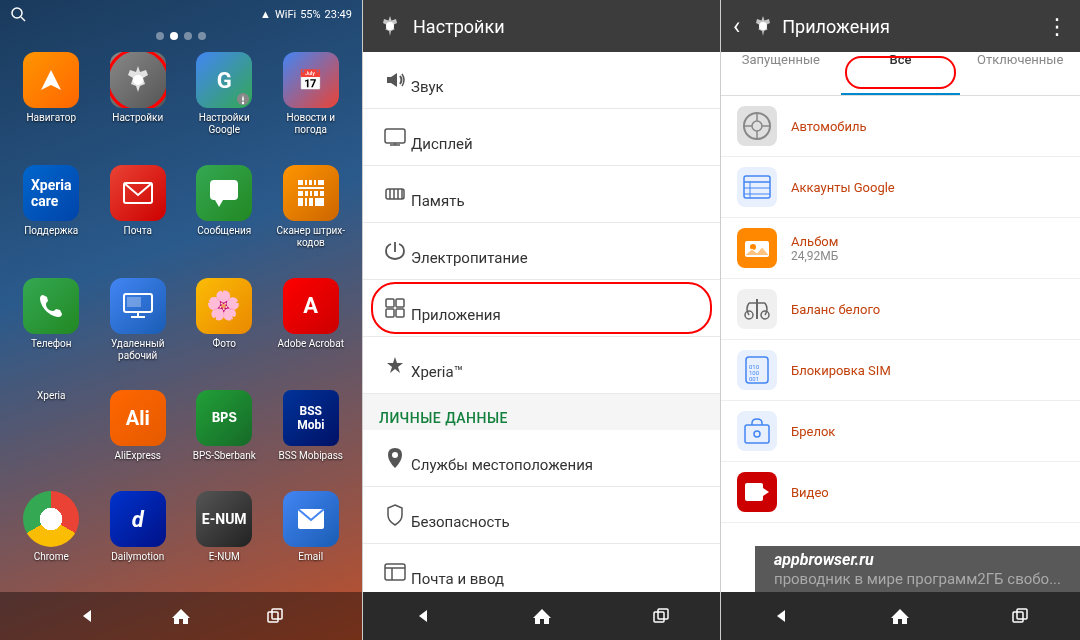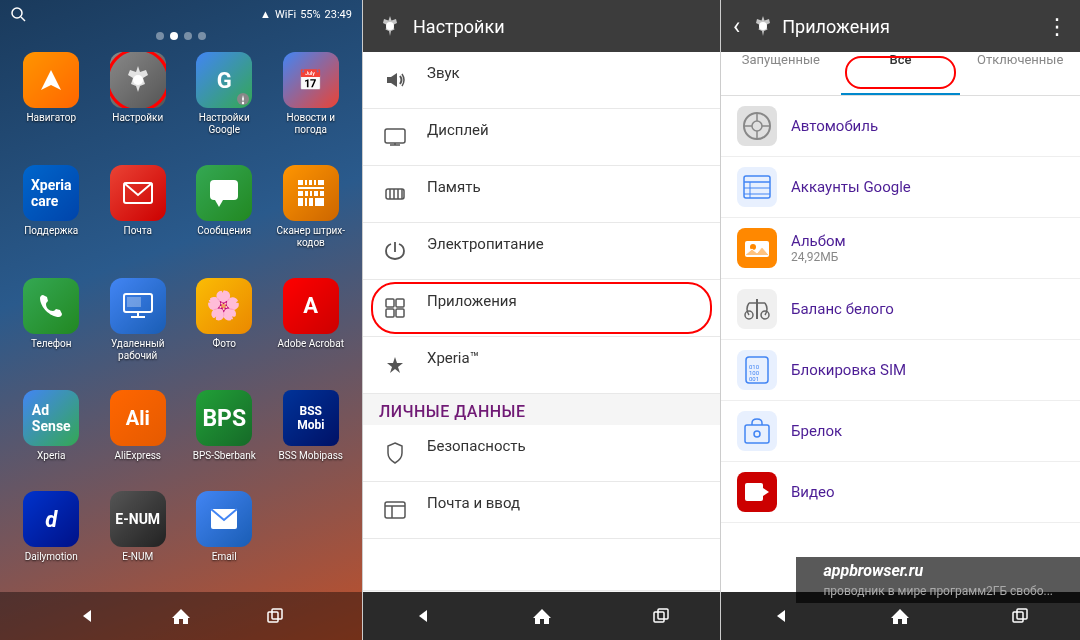--- a/index.html
+++ b/index.html
@@ -158,23 +158,22 @@
     }
 
     .settings-list {
       flex: 1;
       overflow: hidden;
       background: #f5f5f5;
     }
 
     .settings-item {
       display: flex;
-      align-items: flex-start;
+      align-items: flex-end;
       padding: 12px 16px;
-      gap: 16px;
       background: white;
       border-bottom: 1px solid #e8e8e8;
       cursor: pointer;
       min-height: 52px;
     }
 
     .settings-item-icon {
       width: 32px;
       height: 32px;
       display: flex;
@@ -184,25 +183,26 @@
       flex-shrink: 0;
     }
 
     .settings-item-text {
       font-size: 15px;
       color: #333;
     }
 
     .settings-section-label {
       padding: 8px 16px 4px;
-      font-size: 16px;
-      color: #701a75;
+      font-size: 14px;
+      color: #15803d;
       font-weight: 500;
       letter-spacing: 0.5px;
       background: #f5f5f5;
+      margin-top: 8px;
     }
 
     .settings-item.circled-item {
       position: relative;
     }
     .settings-item.circled-item::after {
       content: '';
       position: absolute;
       inset: 2px 8px;
       border: 2px solid red;
@@ -302,21 +302,21 @@
       height: 40px;
       border-radius: 8px;
       display: flex;
       align-items: center;
       justify-content: center;
       font-size: 22px;
       flex-shrink: 0;
     }
 
     .app-list-info { display: flex; flex-direction: column; }
-    .app-list-name { font-size: 15px; color: #4c1d95; }
+    .app-list-name { font-size: 13px; color: #c2410c; }
     .app-list-size { font-size: 12px; color: #888; }
   </style>
 </head>
 <body>
 
 <div class="panel-home">
   <div class="status-bar">
     <div class="status-bar-left">
       <svg width="16" height="16" viewBox="0 0 16 16">
           <circle cx="7" cy="7" r="5" stroke="white" stroke-width="1.5" fill="none"></circle>
@@ -448,44 +448,46 @@
       <span class="app-label">Фото</span>
     </div>
     <div class="app-item">
       <div class="app-icon-wrap icon-adobe">
         <span style="font-size:22px;color:white;font-weight:bold;">A</span>
       </div>
       <span class="app-label">Adobe Acrobat</span>
     </div>
 
     <div class="app-item">
-      <div class="app-icon-wrap icon-adsense">
-        <span style="font-size:14px;color:white;font-weight:bold;">Ad<br>Sense</span>
-      </div>
       <span class="app-label">Xperia</span>
     </div>
     <div class="app-item">
       <div class="app-icon-wrap icon-ali">
         <span style="font-size:20px;color:white;font-weight:bold;">Ali</span>
       </div>
       <span class="app-label">AliExpress</span>
     </div>
     <div class="app-item">
       <div class="app-icon-wrap icon-sber">
-        <span style="font-size:23px;color:white;font-weight:bold;">BPS</span>
+        <span style="font-size:14px;color:white;font-weight:bold;font-family:Liberation Mono, monospace;">BPS</span>
       </div>
       <span class="app-label">BPS-Sberbank</span>
     </div>
     <div class="app-item">
       <div class="app-icon-wrap icon-bss">
         <span style="font-size:12px;color:white;font-weight:bold;text-align:center;">BSS<br>Mobi</span>
       </div>
       <span class="app-label">BSS Mobipass</span>
     </div>
 
+    <div class="app-item">
+      <div class="app-icon-wrap icon-chrome" style="border-radius:50%;">
+      </div>
+      <span class="app-label">Chrome</span>
+    </div>
     <div class="app-item">
       <div class="app-icon-wrap icon-daily">
         <span style="font-size:22px;color:white;font-weight:bold;font-style:italic;">d</span>
       </div>
       <span class="app-label">Dailymotion</span>
     </div>
     <div class="app-item">
       <div class="app-icon-wrap icon-enum">
         <span style="font-size:14px;color:white;font-weight:bold;">E-NUM</span>
       </div>
@@ -585,20 +587,29 @@
     </div>
     <div class="settings-item">
       <div class="settings-item-icon">
         <svg width="22" height="22" viewBox="0 0 22 22" fill="#555">
             <polygon points="11,3 13,9 19,9 14,13 16,19 11,15 6,19 8,13 3,9 9,9"></polygon>
           </svg>
       </div>
       <span class="settings-item-text">Xperia™</span>
     </div>
     <div class="settings-section-label">ЛИЧНЫЕ ДАННЫЕ</div>
+    <div class="settings-item">
+      <div class="settings-item-icon">
+        <svg width="18" height="22" viewBox="0 0 18 22" fill="#555">
+            <path d="M9 1 Q2 1 2 8 Q2 14 9 21 Q16 14 16 8 Q16 1 9 1 Z"></path>
+            <circle cx="9" cy="8" r="3" fill="white"></circle>
+          </svg>
+      </div>
+      <span class="settings-item-text">Службы местоположения</span>
+    </div>
     <div class="settings-item">
       <div class="settings-item-icon">
         <svg width="18" height="22" viewBox="0 0 18 22" fill="none" stroke="#555" stroke-width="1.5">
             <path d="M9 1 L16 4 L16 11 Q16 17 9 21 Q2 17 2 11 L2 4 Z"></path>
           </svg>
       </div>
       <span class="settings-item-text">Безопасность</span>
     </div>
     <div class="settings-item">
       <div class="settings-item-icon">
@@ -752,24 +763,24 @@
             <rect x="2" y="2" width="18" height="18" rx="2"></rect>
             <polygon points="20,7 26,11 20,15" fill="white"></polygon>
           </svg>
       </div>
       <div class="app-list-info">
         <span class="app-list-name">Видео</span>
       </div>
     </div>
   </div>
 
-  <div style="position:absolute;bottom:37px;right:0;background:rgba(0,0,0,0.65);padding:4px 27px;">
+  <div style="position:absolute;bottom:48px;right:0;background:rgba(0,0,0,0.65);padding:4px 19px;">
     <span style="color:white;font-size:16px;font-weight:bold;font-style:italic;">appbrowser.ru</span>
     <br>
-    <span style="color:#aaa;font-size:12px;">проводник в мире программ2ГБ свобо...</span>
+    <span style="color:#aaa;font-size:15px;">проводник в мире программ2ГБ свобо...</span>
   </div>
 
   <div class="panel-nav-bar">
     <div class="nav-btn">
       <svg width="20" height="20" viewBox="0 0 20 20" fill="white">
           <polygon points="14,4 6,10 14,16"></polygon>
         </svg>
     </div>
     <div class="nav-btn">
       <svg width="20" height="20" viewBox="0 0 20 20" fill="white">

